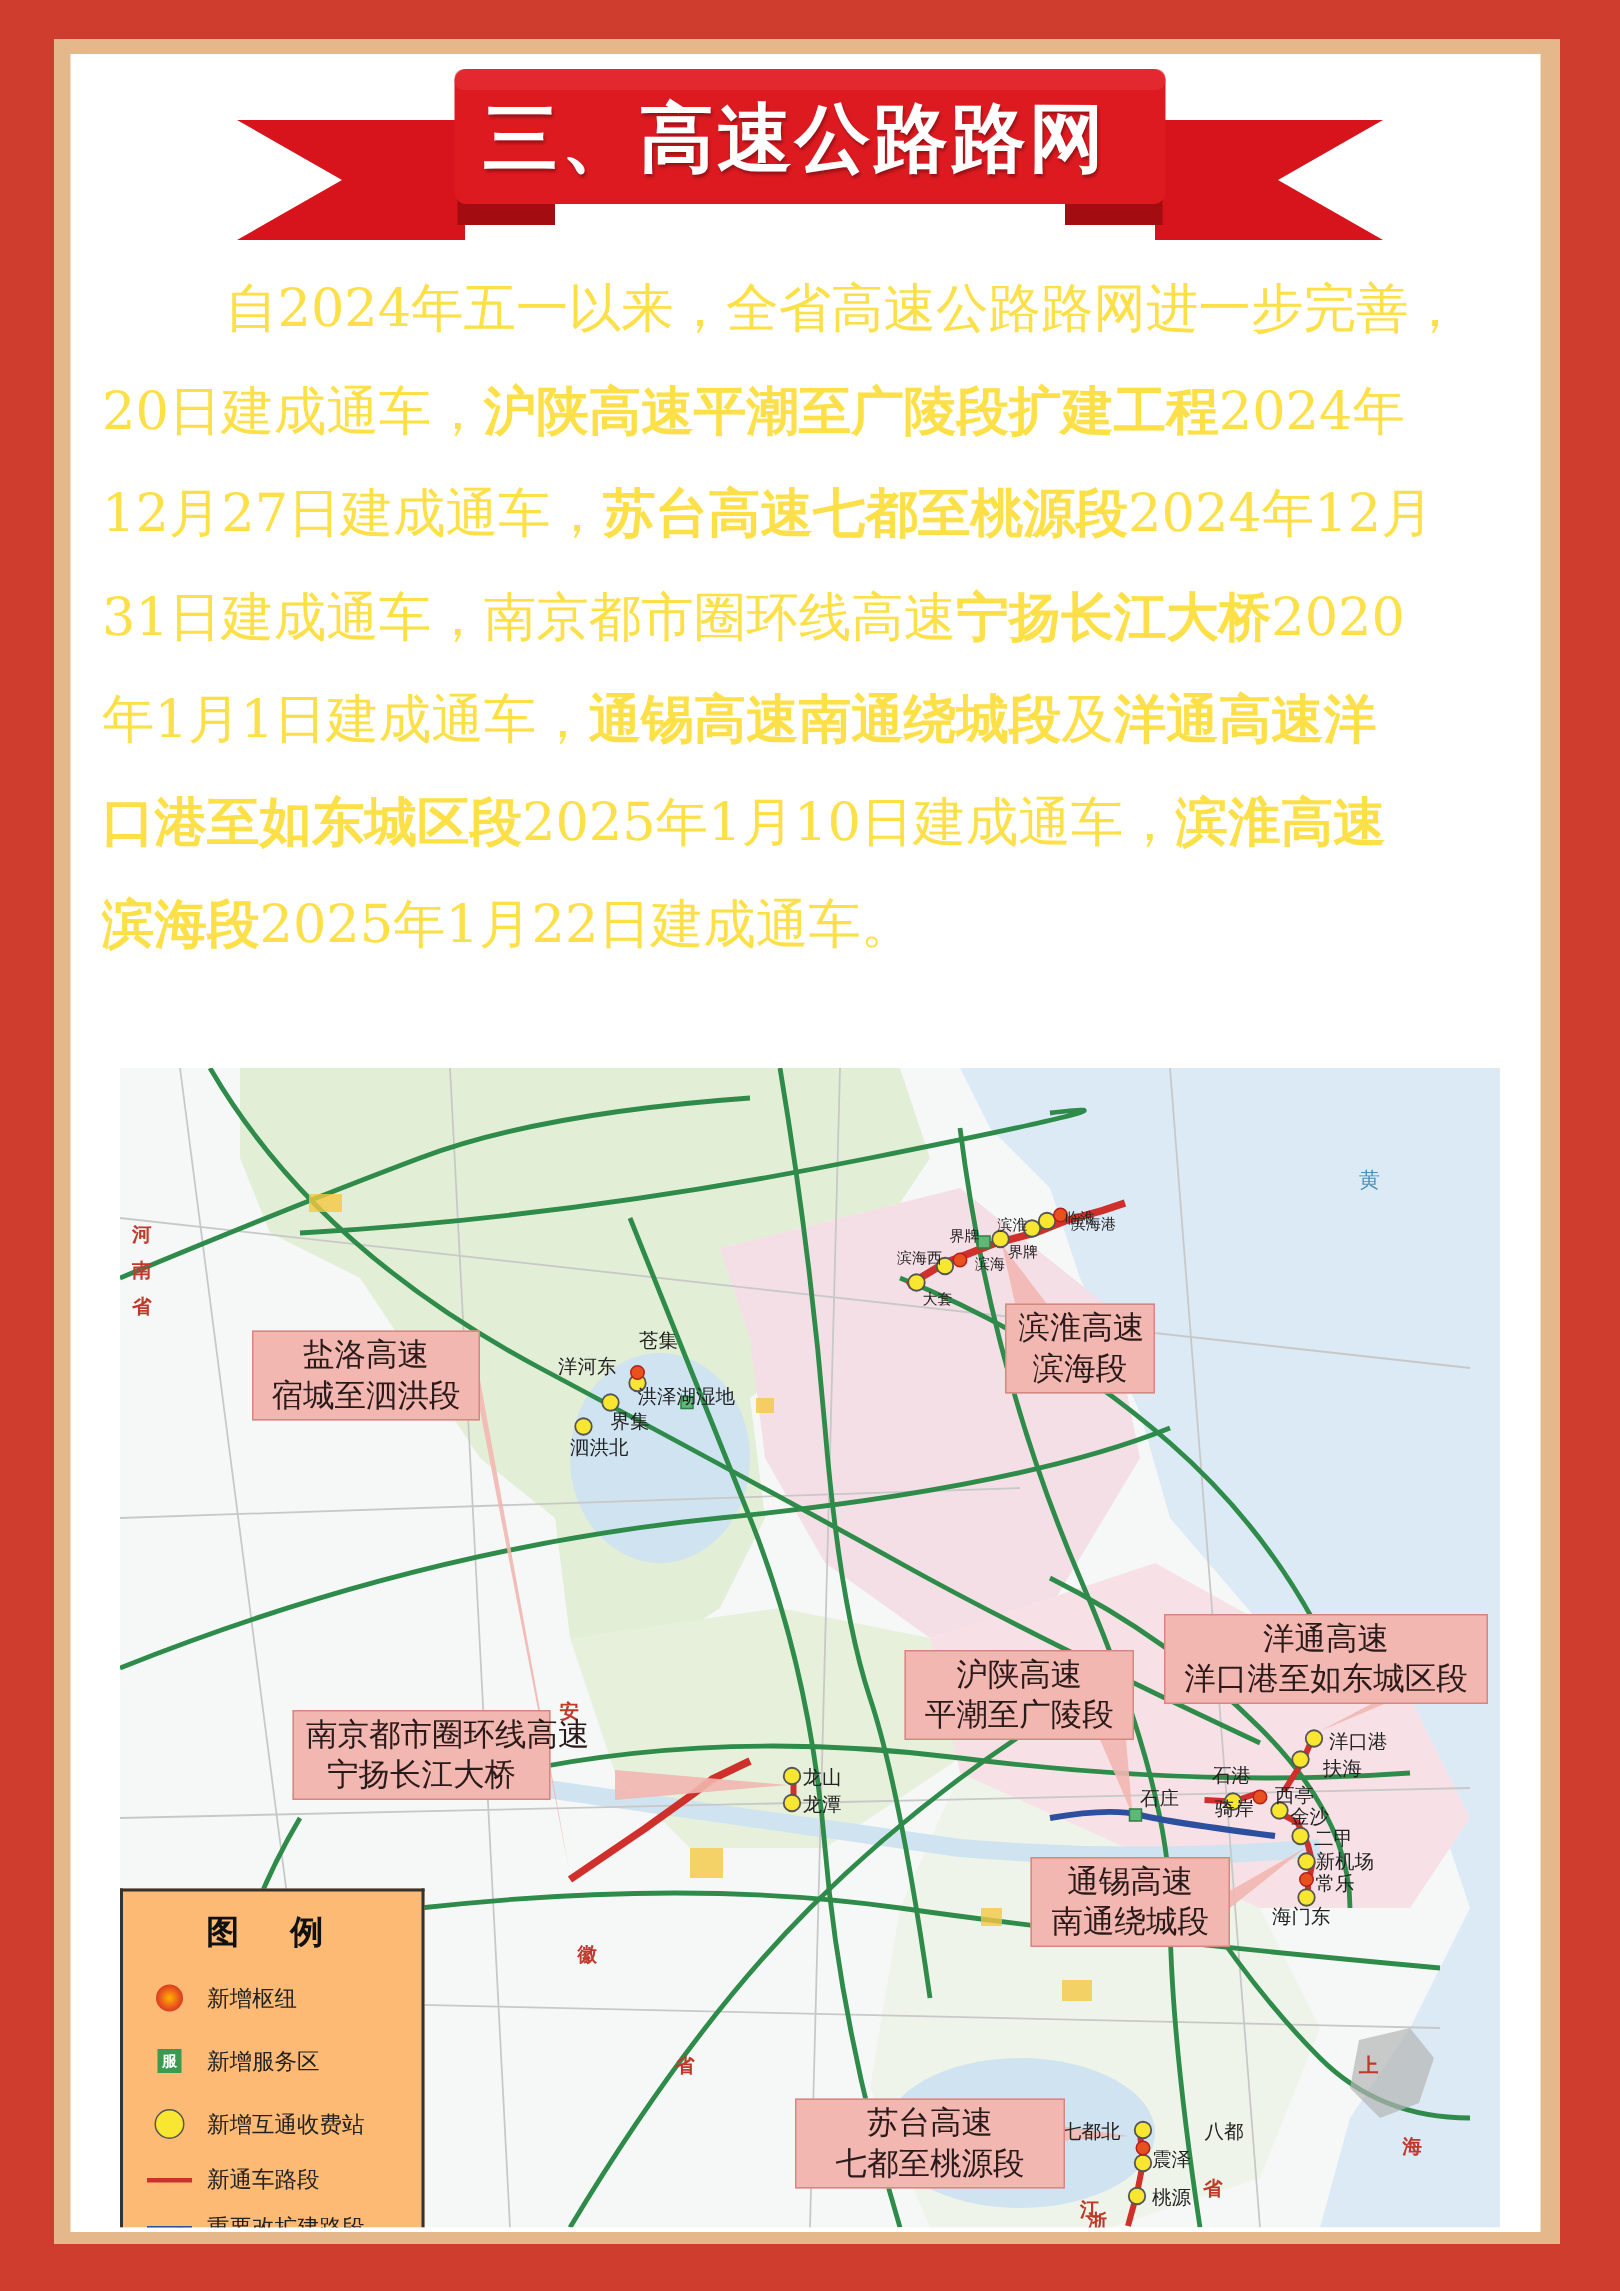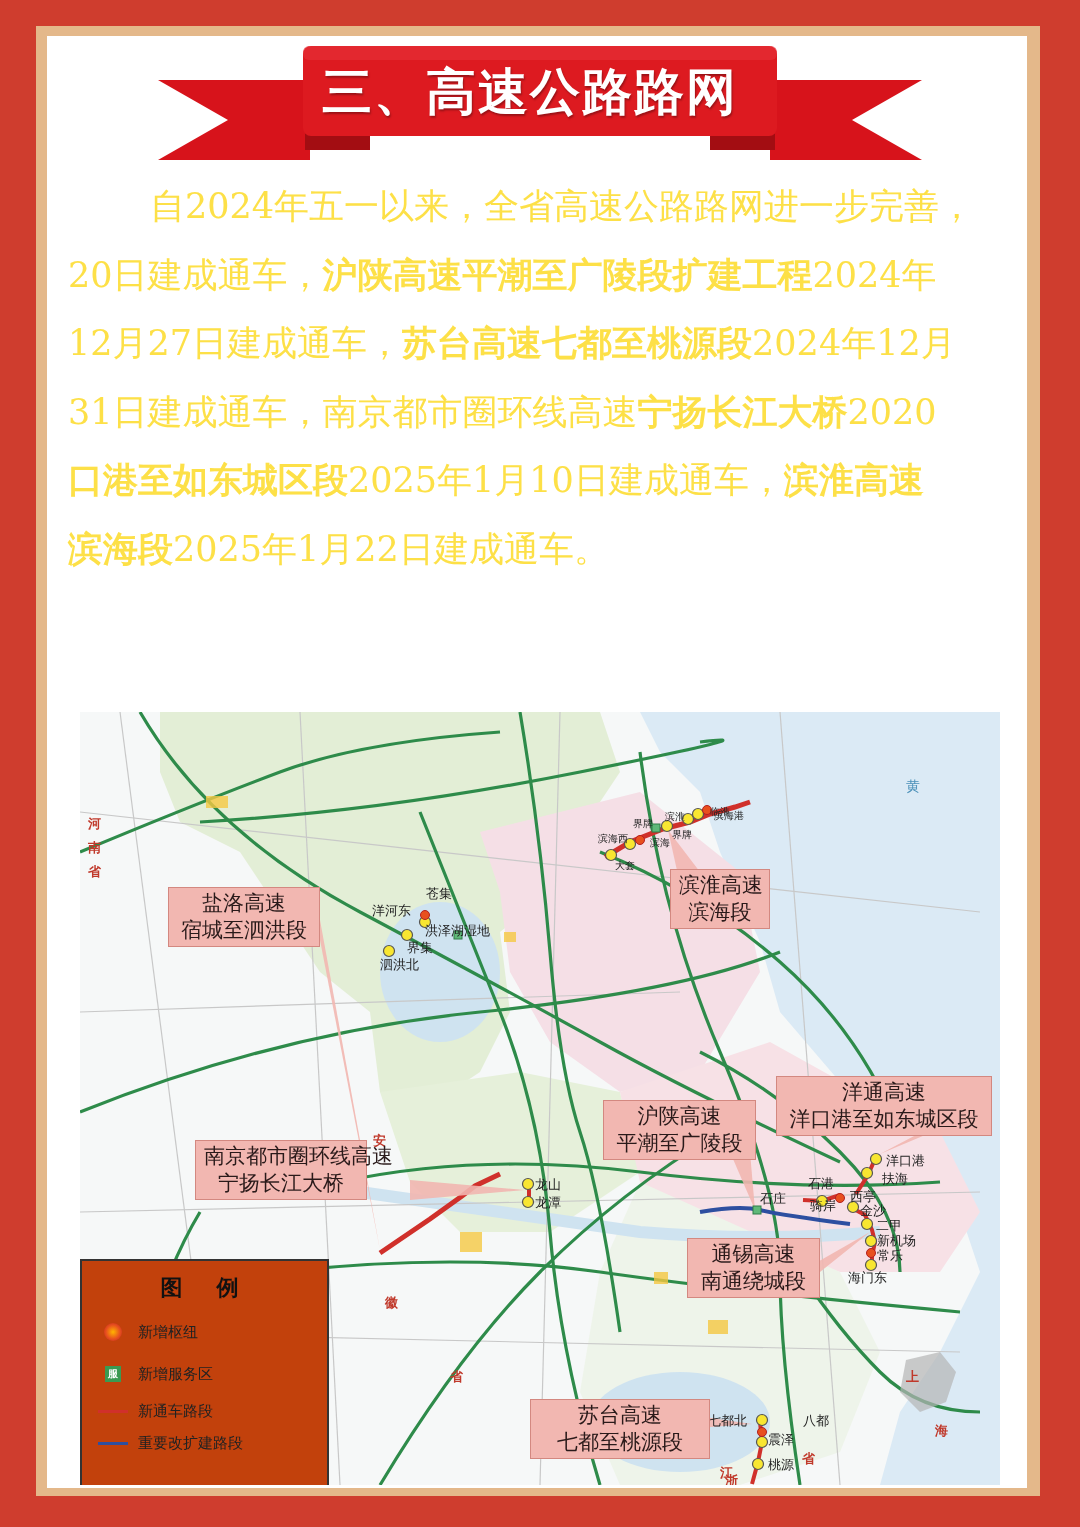--- a/index.html
+++ b/index.html
@@ -54,22 +54,22 @@
   }
   .place.sm { font-size: 10px; }
   .region-label {
     position: absolute; color: #c0392b; font-size: 13px; font-weight: bold;
     font-family: "DejaVu Serif", serif;
   }
   .sea-label { position: absolute; color: #4a90b8; font-size: 14px; font-family: "DejaVu Serif", serif; }
 
   
   .legend {
-    position: absolute; left: 0; top: 547px; width: 249px; height: 226px;
-    background: #c2410c; border: 2px solid #333; border-bottom: none;
+    position: absolute; left: 0; top: 547px; width: 203px; height: 226px;
+    background: #fdba74; border: 2px solid #333; border-bottom: none;
     padding: 8px 10px 0 14px;
   }
   .legend-title {
     text-align: center; font-size: 22px; font-weight: bold; letter-spacing: 34px;
     font-family: "DejaVu Serif", serif; color: #111; margin: 4px 0 8px 20px;
   }
   .legend-item { display: flex; align-items: center; height: 42px; font-size: 15px; color: #222; }
   .legend-item.short { height: 32px; }
   .legend-sym { width: 34px; display: flex; justify-content: center; margin-right: 8px; }
   .sym-hub { width: 18px; height: 18px; border-radius: 50%; background: radial-gradient(circle, #ffb400 0%, #e8501e 55%, #b41f1f 100%); }
@@ -94,20 +94,21 @@
     <rect x="303" y="46" width="474" height="14" rx="6" fill="#e8323a" opacity="0.6"></rect>
   </svg>
   <div class="ribbon-title">三、高速公路路网</div>
 </div>
 
 <div class="intro" id="intro">
     <span class="line"><span class="indent"></span><span>自2024年五一以来，全省高速公路路网进一步完善，</span></span>
     <span class="line"><span>20日建成通车，</span><span class="b">沪陕高速平潮至广陵段扩建工程</span><span>2024年</span></span>
     <span class="line"><span>12月27日建成通车，</span><span class="b">苏台高速七都至桃源段</span><span>2024年12月</span></span>
     <span class="line"><span>31日建成通车，南京都市圈环线高速</span><span class="b">宁扬长江大桥</span><span>2020</span></span>
+    <span class="line"><span>年1月1日建成通车，</span><span class="b">通锡高速南通绕城段</span><span>及</span><span class="b">洋通高速洋</span></span>
     <span class="line"><span class="b">口港至如东城区段</span><span>2025年1月10日建成通车，</span><span class="b">滨淮高速</span></span>
     <span class="line"><span class="b">滨海段</span><span>2025年1月22日建成通车。</span></span>
   </div>
 
 <div class="map">
   <svg width="920" height="773" viewBox="0 0 920 773">
 
     <path d="M560,0 L920,0 L920,773 L800,773 L820,700 L860,640 L900,560 L880,500 L830,440 L760,370 L700,300 L680,230 L640,140 L620,80 L580,40 Z" fill="#dbeaf5"></path>
 
     <path d="M80,0 L520,0 L540,60 L500,120 L470,180 L420,220 L430,300 L400,360 L340,400 L300,380 L290,300 L240,260 L200,200 L160,140 L100,110 L80,60 Z" fill="#e3eed6"></path>
@@ -307,20 +308,26 @@
           <span class="sym-hub"></span>
         </span>
       <span>新增枢纽</span>
     </div>
     <div class="legend-item">
       <span class="legend-sym">
           <span class="sym-svc">服</span>
         </span>
       <span>新增服务区</span>
     </div>
+    <div class="legend-item">
+      <span class="legend-sym">
+          <span class="sym-toll"></span>
+        </span>
+      <span>新增互通收费站</span>
+    </div>
     <div class="legend-item short">
       <span class="legend-sym">
           <span class="sym-red"></span>
         </span>
       <span>新通车路段</span>
     </div>
     <div class="legend-item short">
       <span class="legend-sym">
           <span class="sym-blue"></span>
         </span>

